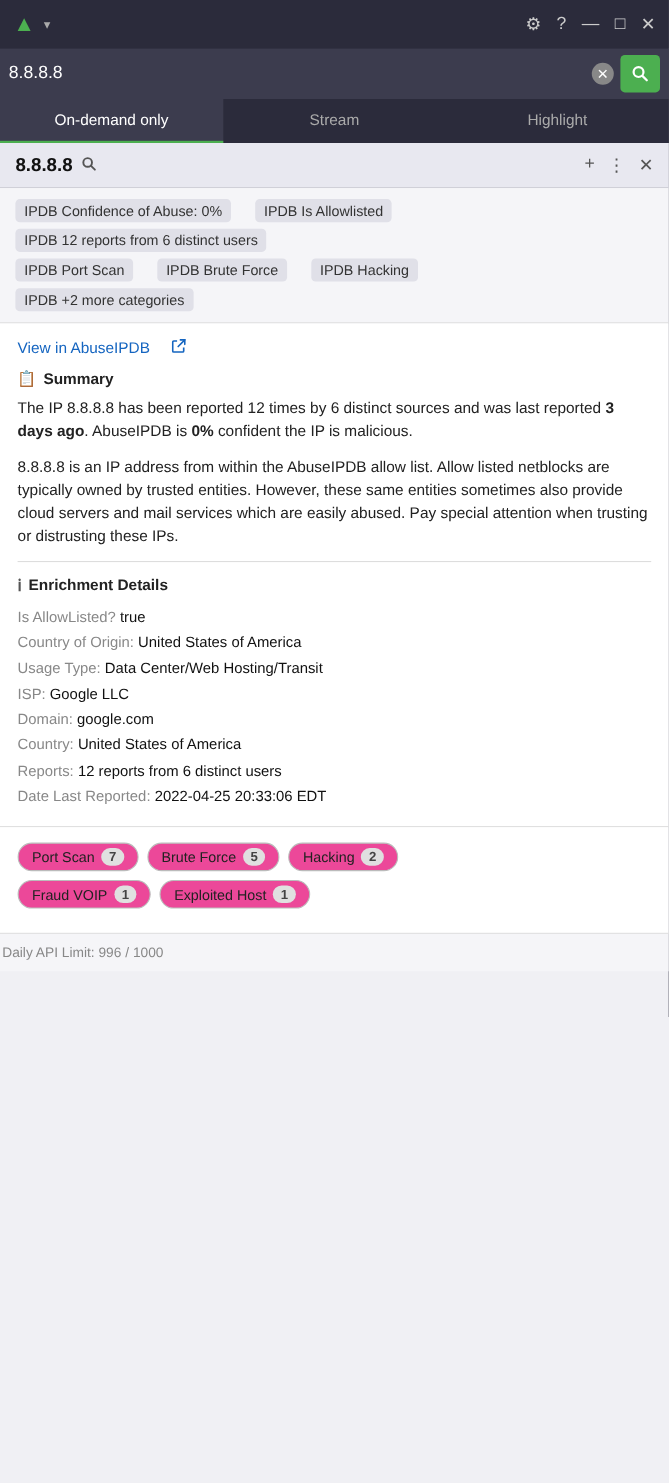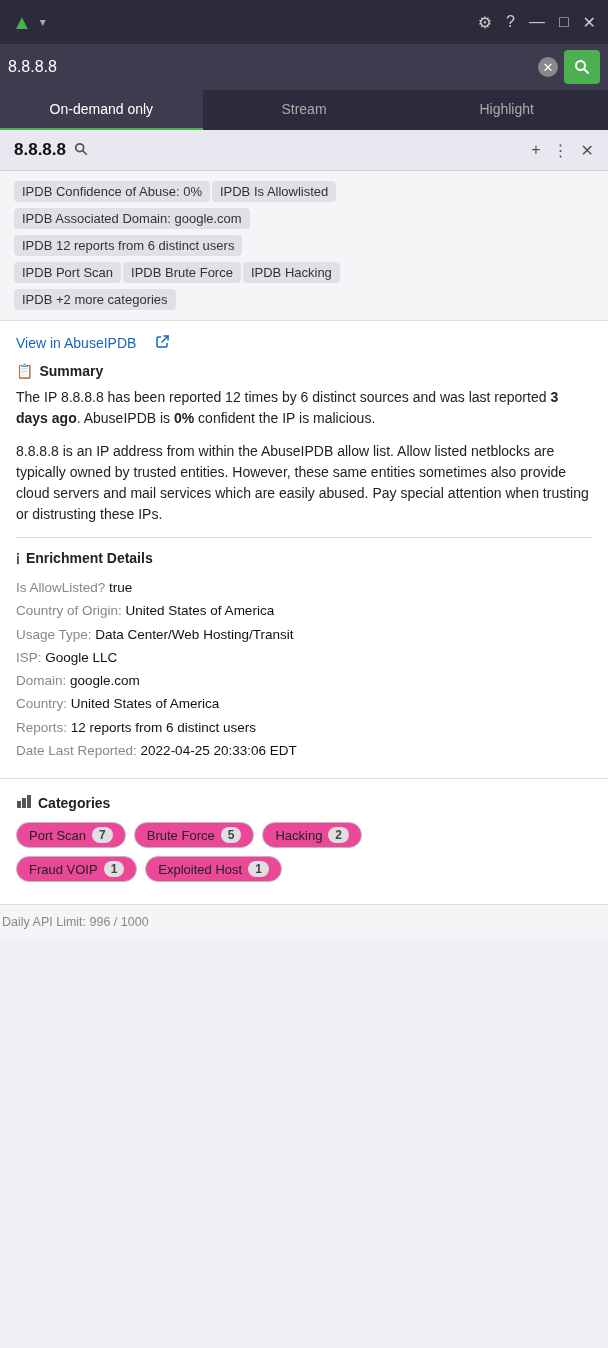--- a/index.html
+++ b/index.html
@@ -148,21 +148,21 @@
 
     
     .tags-section {
       background: #f5f5f8;
       padding: 10px 14px;
       border-bottom: 1px solid #ddd;
     }
     .tags-row {
       display: flex;
       flex-wrap: wrap;
-      gap: 2px;
+      gap: 22px;
       margin-bottom: 6px;
     }
     .tags-row:last-child { margin-bottom: 0; }
     .tag {
       background: #e0e0e8;
       border-radius: 4px;
       padding: 3px 8px;
       font-size: 13px;
       color: #333;
       white-space: nowrap;
@@ -343,23 +343,20 @@
       <span>✕</span>
     </div>
   </div>
 
   <div class="tags-section">
     <div class="tags-row">
       <span class="tag">IPDB Confidence of Abuse: 0%</span>
       <span class="tag">IPDB Is Allowlisted</span>
     </div>
     <div class="tags-row">
-      <span class="tag">IPDB Associated Domain: google.com</span>
-    </div>
-    <div class="tags-row">
       <span class="tag">IPDB 12 reports from 6 distinct users</span>
     </div>
     <div class="tags-row">
       <span class="tag">IPDB Port Scan</span>
       <span class="tag">IPDB Brute Force</span>
       <span class="tag">IPDB Hacking</span>
     </div>
     <div class="tags-row">
       <span class="tag">IPDB +2 more categories</span>
     </div>
@@ -426,30 +423,20 @@
         <span class="enrich-value">12 reports from 6 distinct users</span>
       </div>
       <div class="enrich-row">
         <span class="enrich-label">Date Last Reported:</span>
         <span class="enrich-value">2022-04-25 20:33:06 EDT</span>
       </div>
     </div>
   </div>
 
   <div class="categories-section">
-    <div class="categories-heading">
-      <span>
-        <svg width="16" height="16" viewBox="0 0 16 16" fill="none">
-          <rect x="1" y="8" width="4" height="7" fill="#555"></rect>
-          <rect x="6" y="5" width="4" height="10" fill="#555"></rect>
-          <rect x="11" y="2" width="4" height="13" fill="#555"></rect>
-        </svg>
-      </span>
-      <span>Categories</span>
-    </div>
     <div class="cat-pills-row">
       <div class="cat-pill">
         <span>Port Scan</span>
         <span class="cat-count">7</span>
       </div>
       <div class="cat-pill">
         <span>Brute Force</span>
         <span class="cat-count">5</span>
       </div>
       <div class="cat-pill">

